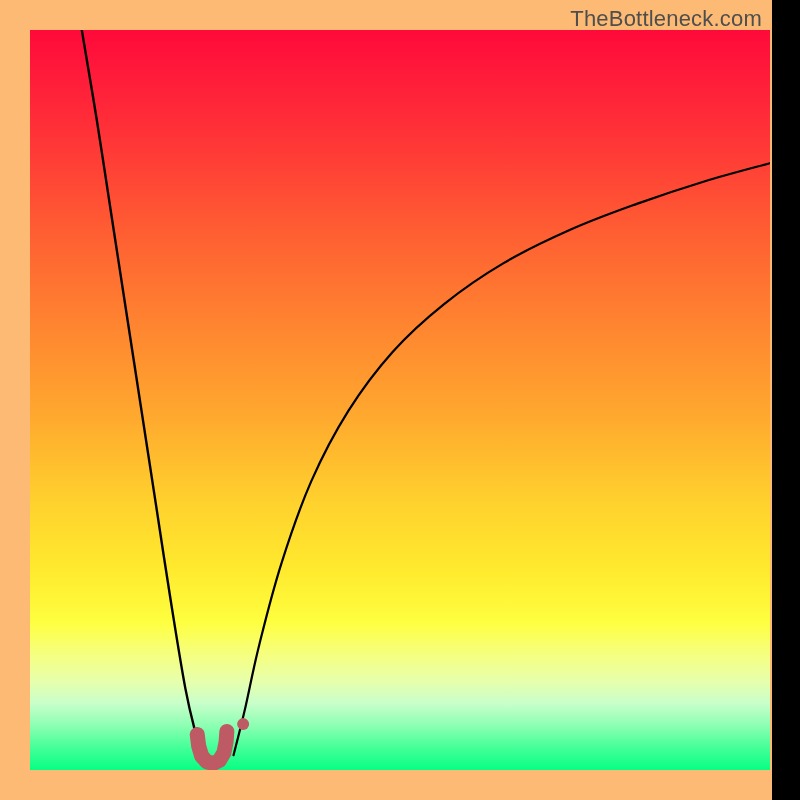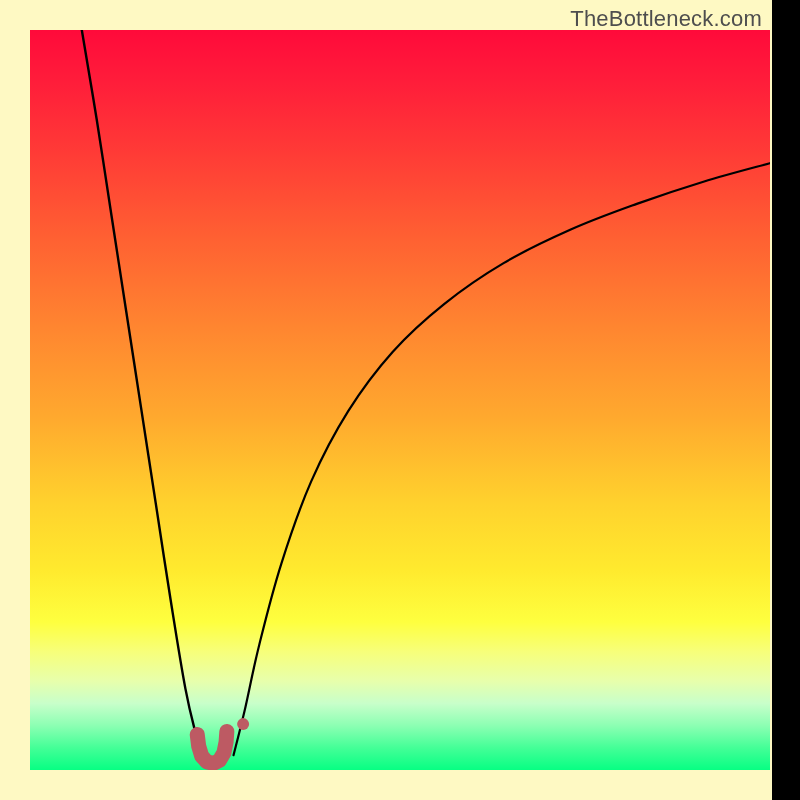--- a/index.html
+++ b/index.html
@@ -8,21 +8,21 @@
     width: 800px;
     height: 800px;
     overflow: hidden;
     background: #000;
     font-family: Arial, Helvetica, sans-serif;
   }
   .frame {
     position: relative;
     width: 772px;
     height: 800px;
-    background: #fef9c3;
+    background: #fdba74;
   }
   .plot-area {
     position: absolute;
     left: 30px;
     top: 30px;
     width: 740px;
     height: 740px;
     
     background: linear-gradient(
       to bottom,

